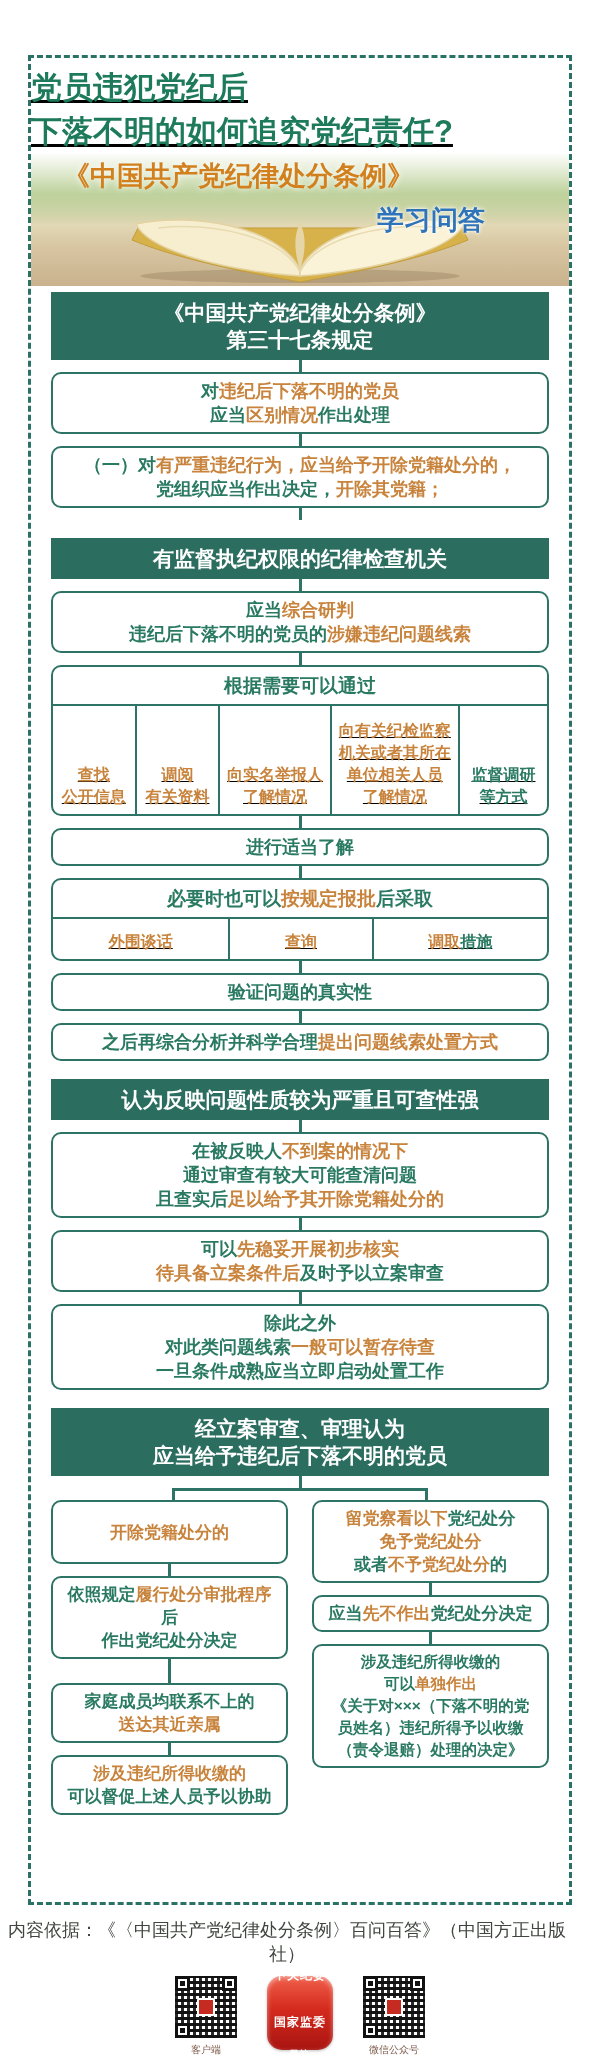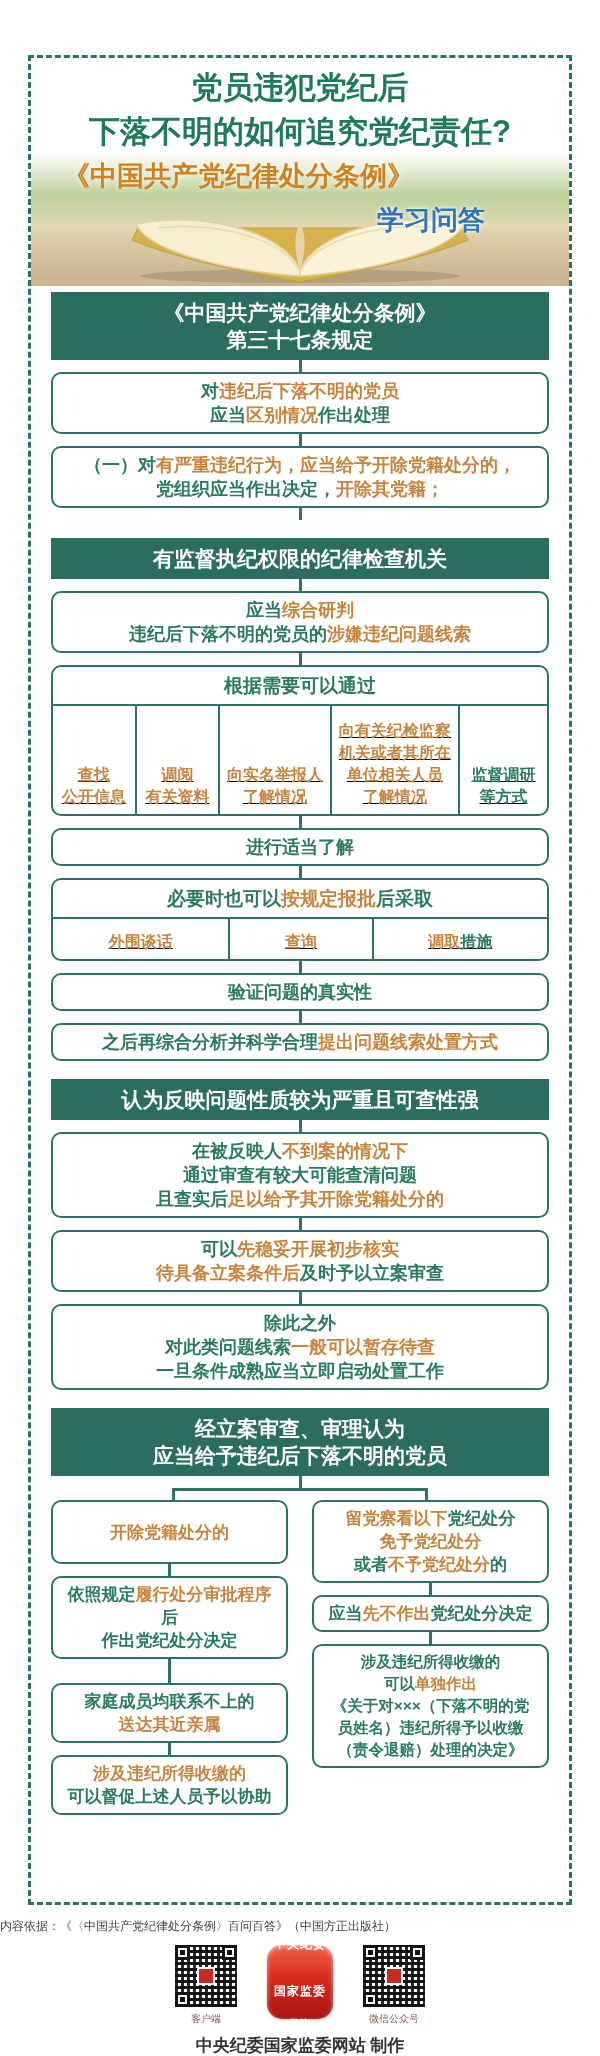--- a/index.html
+++ b/index.html
@@ -10,21 +10,21 @@
   }
   .poster{position:relative;width:600px;height:2056px;background:#fff;}
 
   
   .frame{
     box-sizing:border-box;margin:55px 28px 0;height:1850px;overflow:hidden;
     border:3px dashed #2A7265;background:#fff;
   }
 
   
-  .title-block{margin-top:8px;text-align:center;}
+  .title-block{margin-top:8px;text-align:left;text-decoration:underline;}
   .title-block .t-line{font-size:31px;line-height:44px;font-weight:bold;color:#1D7A5B;}
 
   .photo{position:relative;height:132px;overflow:hidden;
     background:
       linear-gradient(180deg,rgba(255,255,255,.95) 0%,rgba(255,255,255,.35) 26%,rgba(255,255,255,0) 46%),
       linear-gradient(180deg,#b4cb8b 0%,#a6c178 30%,#ccd2a4 44%,#e2d8b5 54%,#d8c6a2 70%,#c9b28d 100%);
   }
   .photo .subtitle{position:absolute;left:32px;top:4px;font-size:27px;font-weight:bold;color:#D2801E;
     text-shadow:0 0 6px rgba(255,255,255,.9);}
   .photo .tagline{position:absolute;right:84px;top:48px;font-size:27px;font-weight:bold;color:#2F74B8;
@@ -73,22 +73,22 @@
   .branch .v-l{left:24.5%;top:12px;width:3px;height:12px;margin-left:-1px;}
   .branch .v-r{left:75.5%;top:12px;width:3px;height:12px;margin-left:-2px;}
   .cols{display:flex;gap:24px;margin:0 20px;align-items:flex-start;}
   .col{flex:1;display:flex;flex-direction:column;}
   .col .box{margin:0;}
   .col .box .tl{font-size:17px;line-height:23px;}
   .col .box.small-text .tl{font-size:15.5px;line-height:22px;}
   .col .tall{min-height:64px;}
 
   
-  .source{margin-top:13px;text-align:left;padding-right:26px;
-    font-size:12px;color:#40453F;}
+  .source{margin-top:13px;text-align:center;padding-right:26px;
+    font-size:18px;color:#40453F;}
   .qr-row{margin-top:10px;display:flex;justify-content:center;align-items:flex-start;gap:22px;}
   .qr-unit{display:flex;flex-direction:column;align-items:center;width:78px;}
   .qr{width:62px;height:62px;position:relative;
     background:
       repeating-linear-gradient(90deg,rgba(17,17,17,.9) 0 3px,transparent 3px 6px),
       repeating-linear-gradient(0deg,#141414 0 3px,#ffffff 3px 6px);
   }
   .qr .f{position:absolute;width:15px;height:15px;border:3px solid #111;background:#fff;box-sizing:border-box;}
   .qr .f::after{content:"";position:absolute;inset:2px;background:#111;}
   .qr .f.tl{top:0;left:0}.qr .f.tr{top:0;right:0}.qr .f.bl{bottom:0;left:0}

